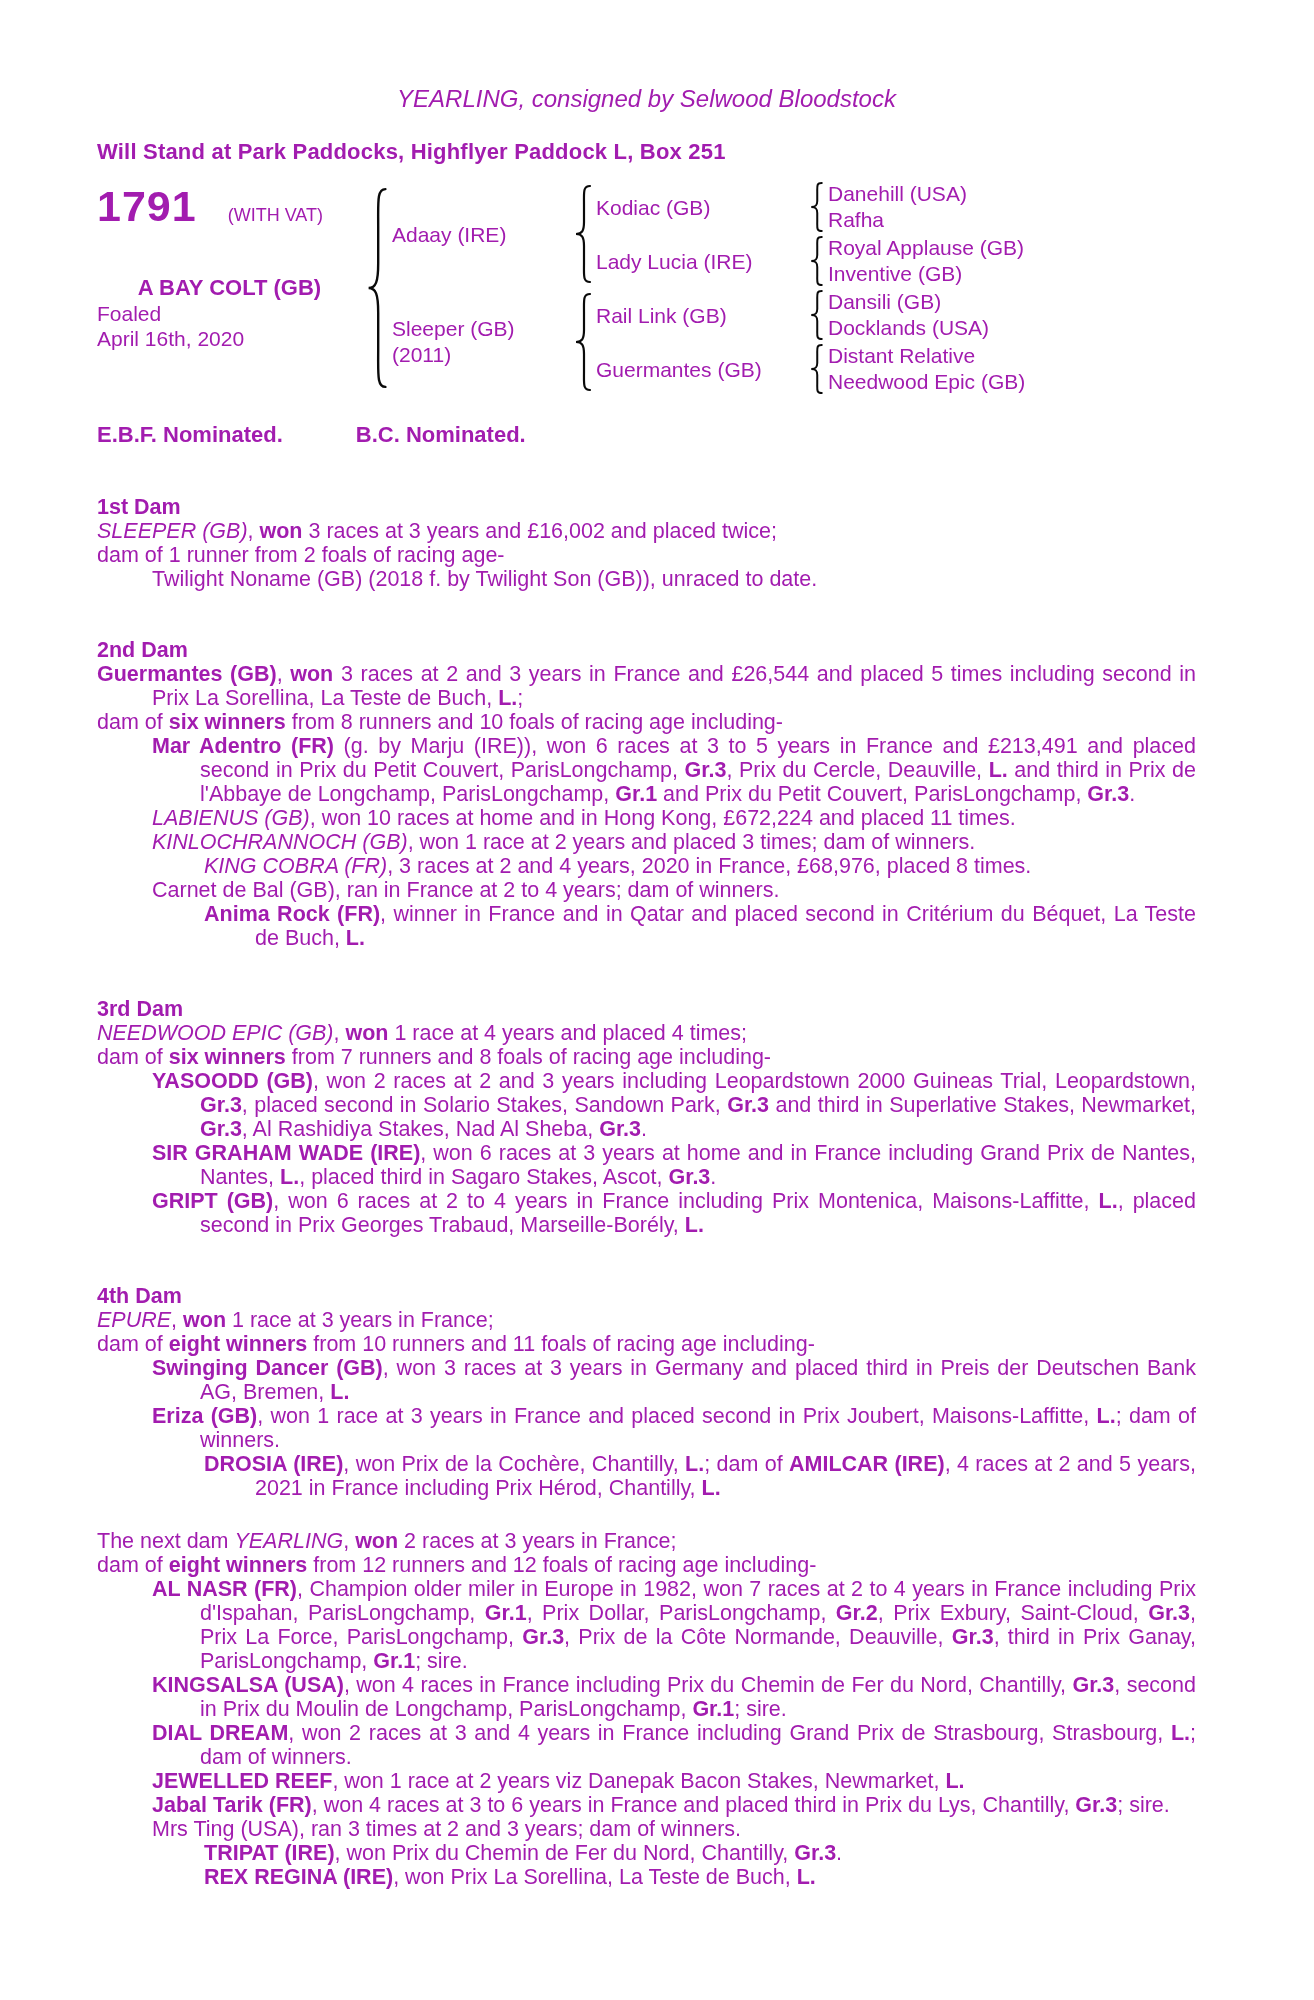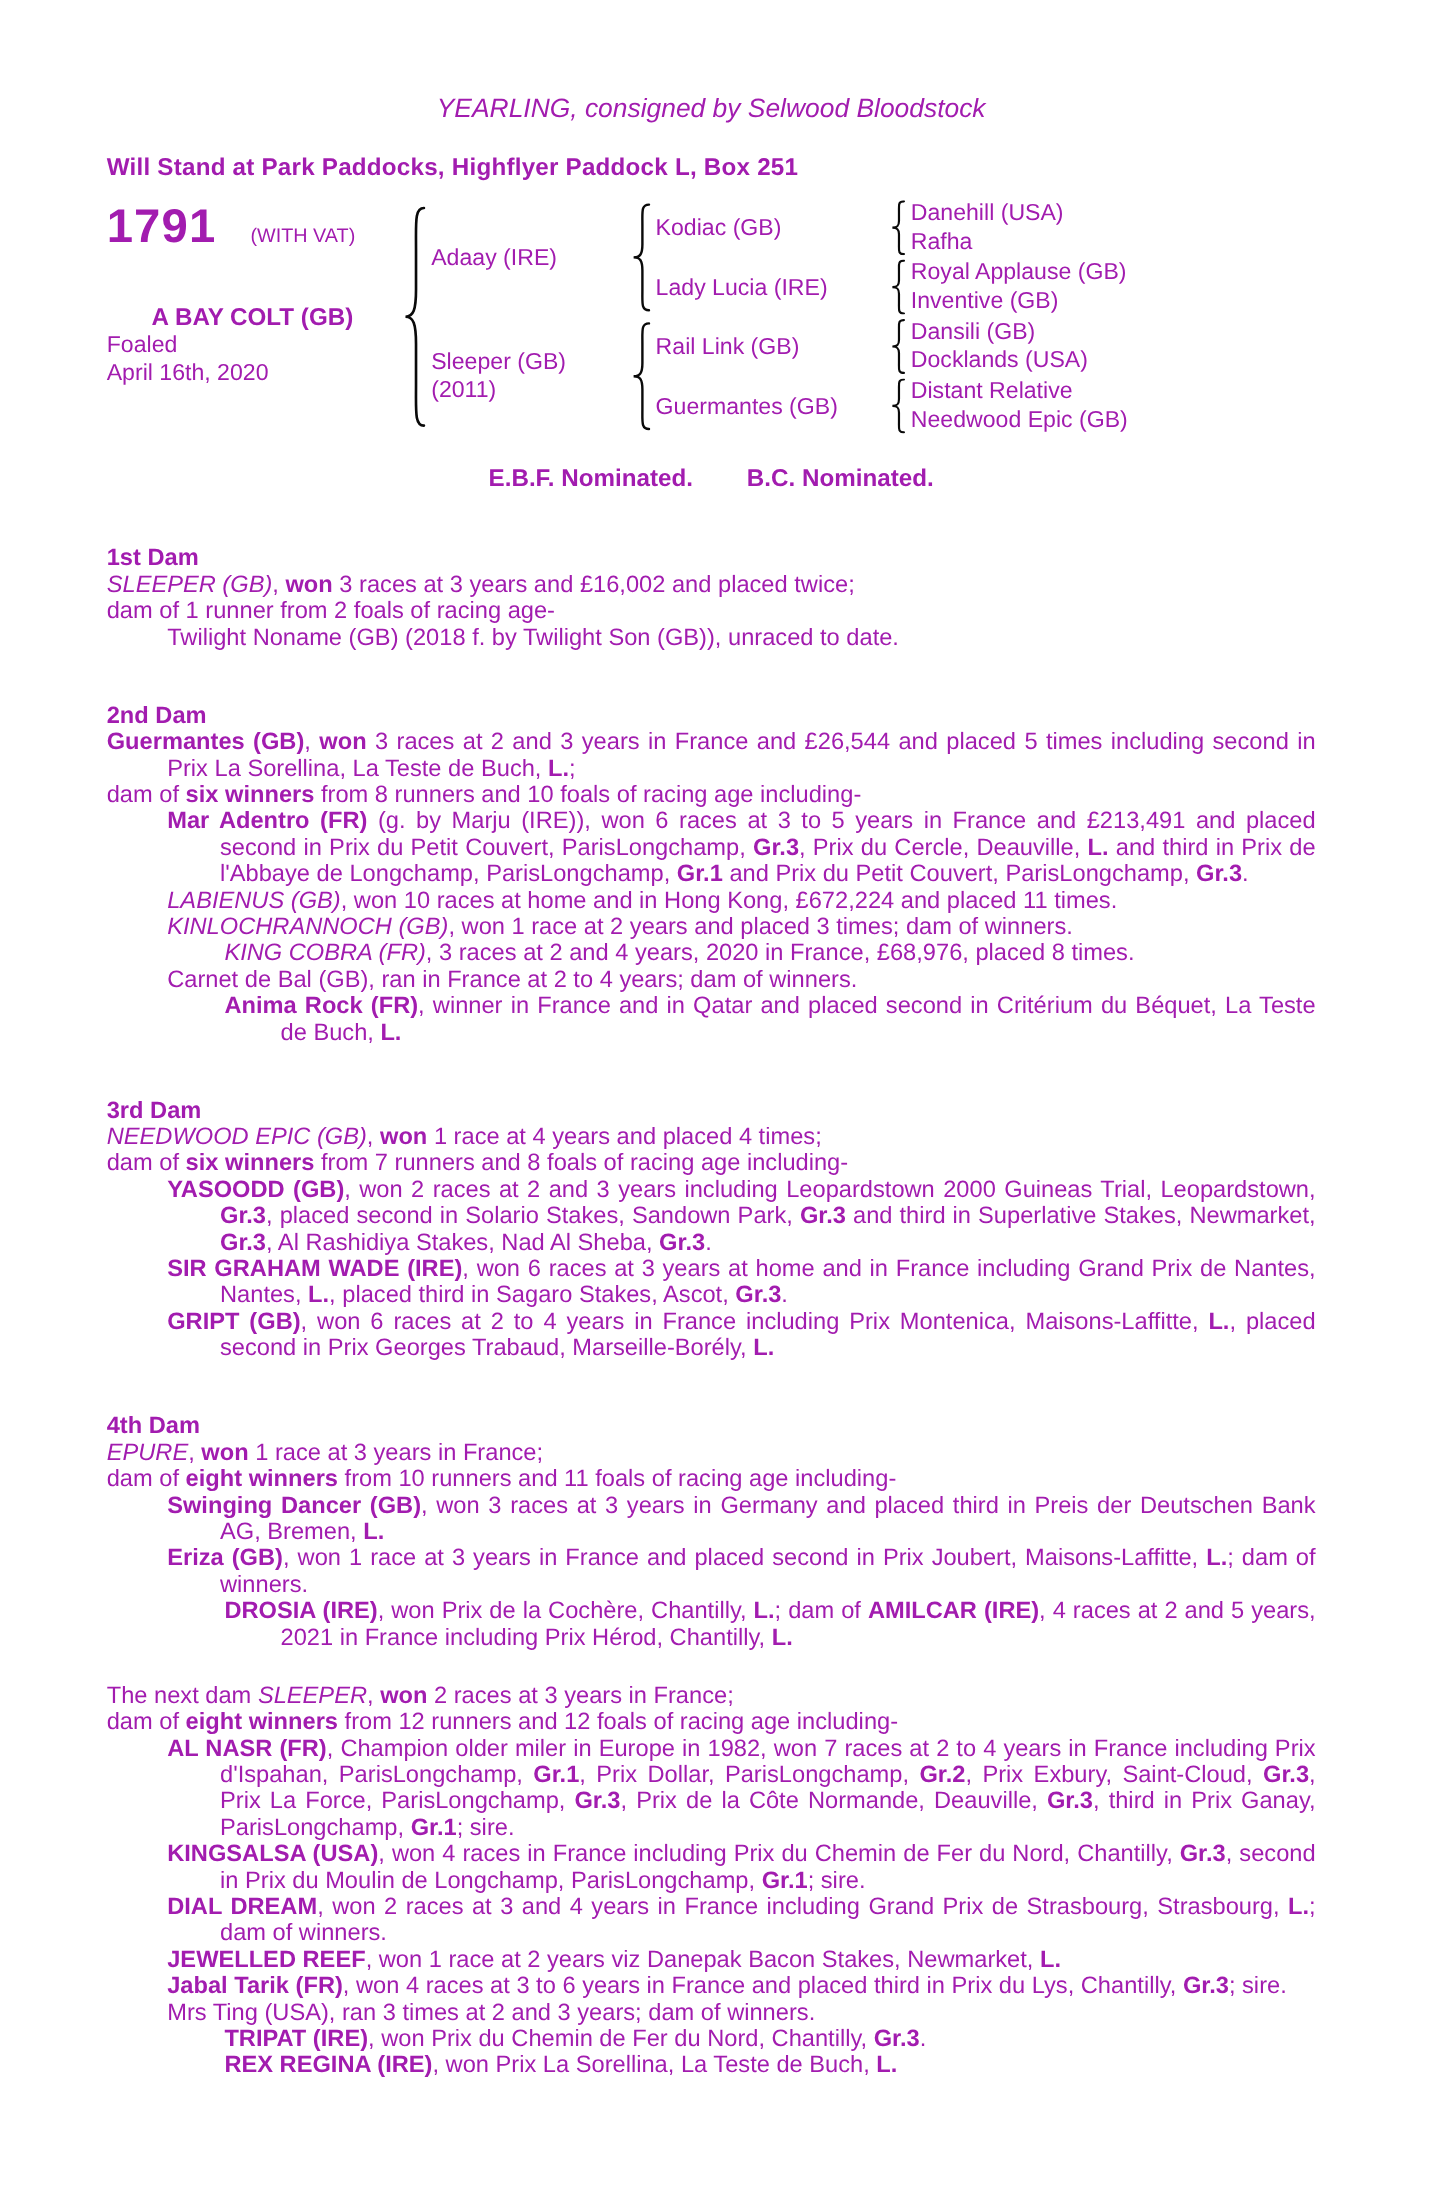--- a/index.html
+++ b/index.html
@@ -28,21 +28,21 @@
     grid-template-columns:30px 178px 26px 208px 24px 1fr;
     grid-template-rows:repeat(4,54px);
     align-items:center;font-size:21px;
   }
   .brace{justify-self:center;display:block;}
   .brace svg{display:block;}
   .g-name{line-height:25px;white-space:nowrap;}
   .pair{display:flex;flex-direction:column;justify-content:center;}
   .pair .g-name{line-height:26px;}
   .nominations{
-    margin-top:26px;display:flex;justify-content:center;gap:49px;
+    margin-top:26px;display:flex;gap:73px;
     font-weight:bold;font-size:22px;
   }
   
   .sections{margin-top:26px;font-size:21.5px;line-height:24px;}
   .dam-section + .dam-section{margin-top:29px;}
   .dam-heading{font-weight:bold;margin-top:47px;}
   .para{text-align:justify;}
   .para.flush{padding-left:55px;text-indent:-55px;}
   .para.l1{padding-left:103px;text-indent:-48px;}
   .para.l2{padding-left:158px;text-indent:-51px;}
@@ -173,21 +173,21 @@
       </div>
       <div class="dam-section">
         <div class="dam-heading">4th Dam</div>
         <div class="para flush"><span class="italic">EPURE</span><span>, </span><span class="bold">won</span><span> 1 race at 3 years in France;</span></div>
         <div class="para flush"><span>dam of </span><span class="bold">eight winners</span><span> from 10 runners and 11 foals of racing age including-</span></div>
         <div class="para l1"><span class="bold">Swinging Dancer (GB)</span><span>, won 3 races at 3 years in Germany and placed third in Preis der Deutschen Bank AG, Bremen, </span><span class="bold">L.</span></div>
         <div class="para l1"><span class="bold">Eriza (GB)</span><span>, won 1 race at 3 years in France and placed second in Prix Joubert, Maisons-Laffitte, </span><span class="bold">L.</span><span>; dam of winners.</span></div>
         <div class="para l2"><span class="bold">DROSIA (IRE)</span><span>, won Prix de la Cochère, Chantilly, </span><span class="bold">L.</span><span>; dam of </span><span class="bold">AMILCAR (IRE)</span><span>, 4 races at 2 and 5 years, 2021 in France including Prix Hérod, Chantilly, </span><span class="bold">L.</span></div>
       </div>
       <div class="dam-section">
-        <div class="para flush"><span>The next dam </span><span class="italic">SLEEPER</span><span>, </span><span class="bold">won</span><span> 2 races at 3 years in France;</span></div>
+        <div class="para flush"><span>The next dam </span><span class="italic">YEARLING</span><span>, </span><span class="bold">won</span><span> 2 races at 3 years in France;</span></div>
         <div class="para flush"><span>dam of </span><span class="bold">eight winners</span><span> from 12 runners and 12 foals of racing age including-</span></div>
         <div class="para l1"><span class="bold">AL NASR (FR)</span><span>, Champion older miler in Europe in 1982, won 7 races at 2 to 4 years in France including Prix d'Ispahan, ParisLongchamp, </span><span class="bold">Gr.1</span><span>, Prix Dollar, ParisLongchamp, </span><span class="bold">Gr.2</span><span>, Prix Exbury, Saint-Cloud, </span><span class="bold">Gr.3</span><span>, Prix La Force, ParisLongchamp, </span><span class="bold">Gr.3</span><span>, Prix de la Côte Normande, Deauville, </span><span class="bold">Gr.3</span><span>, third in Prix Ganay, ParisLongchamp, </span><span class="bold">Gr.1</span><span>; sire.</span></div>
         <div class="para l1"><span class="bold">KINGSALSA (USA)</span><span>, won 4 races in France including Prix du Chemin de Fer du Nord, Chantilly, </span><span class="bold">Gr.3</span><span>, second in Prix du Moulin de Longchamp, ParisLongchamp, </span><span class="bold">Gr.1</span><span>; sire.</span></div>
         <div class="para l1"><span class="bold">DIAL DREAM</span><span>, won 2 races at 3 and 4 years in France including Grand Prix de Strasbourg, Strasbourg, </span><span class="bold">L.</span><span>; dam of winners.</span></div>
         <div class="para l1"><span class="bold">JEWELLED REEF</span><span>, won 1 race at 2 years viz Danepak Bacon Stakes, Newmarket, </span><span class="bold">L.</span></div>
         <div class="para l1"><span class="bold">Jabal Tarik (FR)</span><span>, won 4 races at 3 to 6 years in France and placed third in Prix du Lys, Chantilly, </span><span class="bold">Gr.3</span><span>; sire.</span></div>
         <div class="para l1"><span>Mrs Ting (USA), ran 3 times at 2 and 3 years; dam of winners.</span></div>
         <div class="para l2"><span class="bold">TRIPAT (IRE)</span><span>, won Prix du Chemin de Fer du Nord, Chantilly, </span><span class="bold">Gr.3</span><span>.</span></div>
         <div class="para l2"><span class="bold">REX REGINA (IRE)</span><span>, won Prix La Sorellina, La Teste de Buch, </span><span class="bold">L.</span></div>
       </div>

